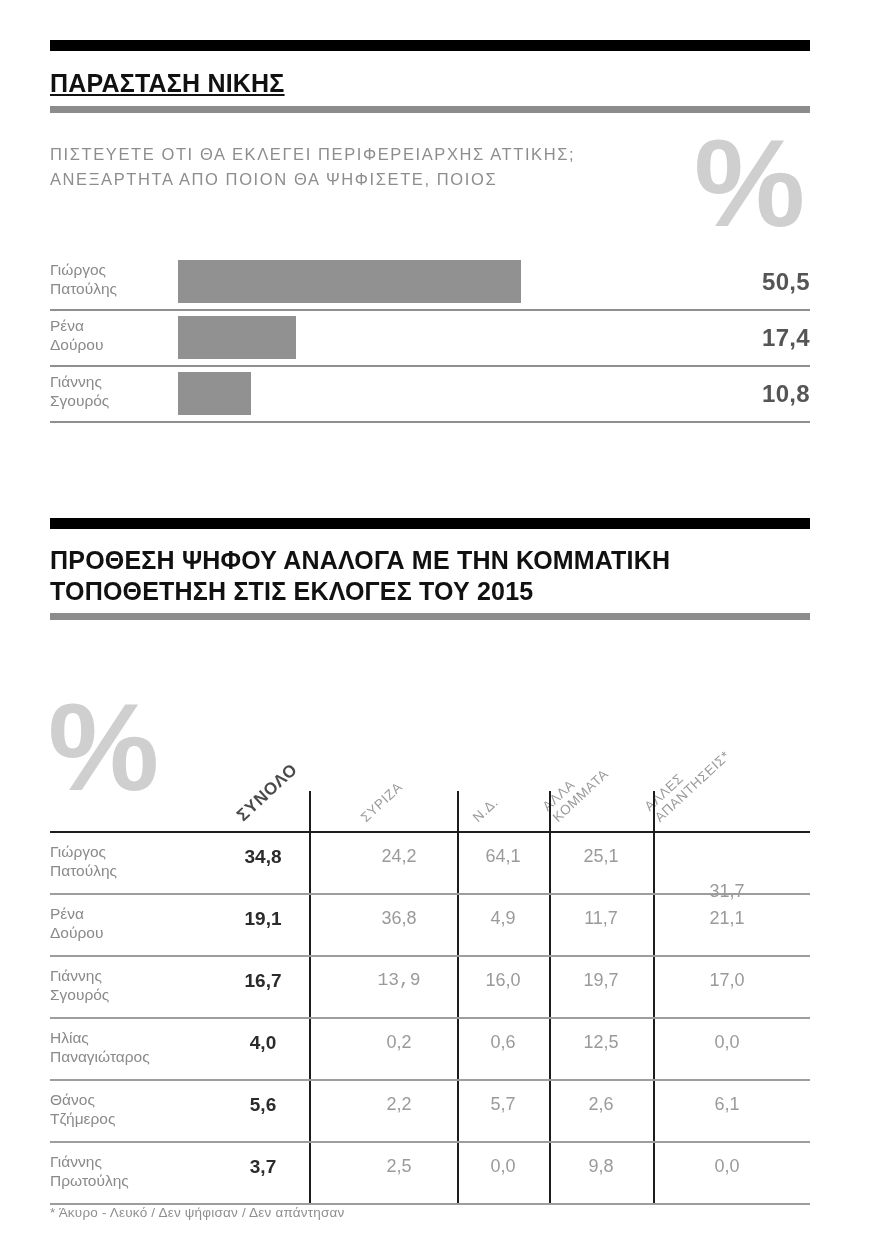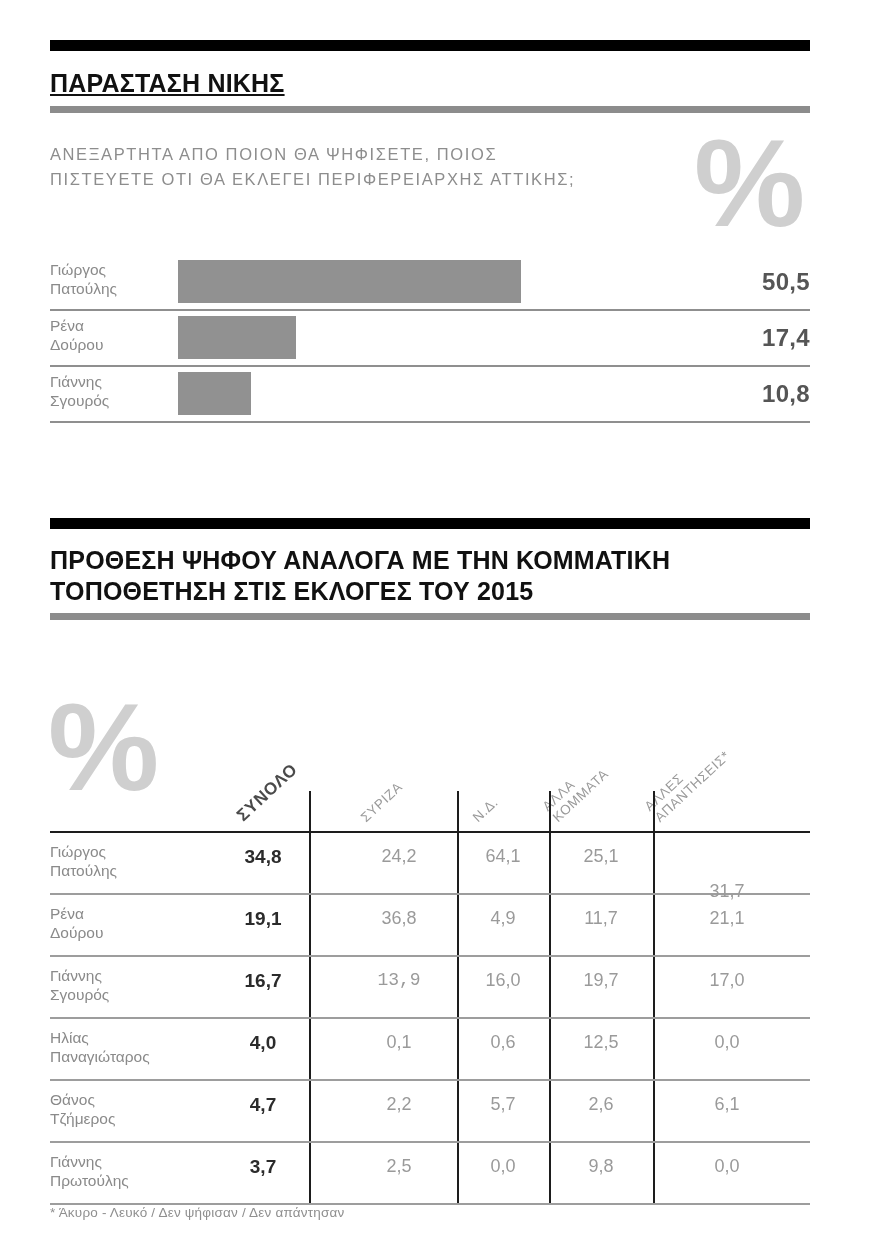--- a/index.html
+++ b/index.html
@@ -219,22 +219,22 @@
 
   <div class="rule-black" style="top:40px;"></div>
 
   <div class="section-title" style="top:68px;text-decoration:underline;">ΠΑΡΑΣΤΑΣΗ ΝΙΚΗΣ</div>
 
   <div class="rule-gray" style="top:106px;"></div>
 
   <div class="watermark top-right">%</div>
 
   <div class="section-question" style="top:142px;">
+    <div>ΠΙΣΤΕΥΕΤΕ ΟΤΙ ΘΑ ΕΚΛΕΓΕΙ ΠΕΡΙΦΕΡΕΙΑΡΧΗΣ ΑΤΤΙΚΗΣ;</div>
     <div>ΑΝΕΞΑΡΤΗΤΑ ΑΠΟ ΠΟΙΟΝ ΘΑ ΨΗΦΙΣΕΤΕ, ΠΟΙΟΣ</div>
-    <div>ΠΙΣΤΕΥΕΤΕ ΟΤΙ ΘΑ ΕΚΛΕΓΕΙ ΠΕΡΙΦΕΡΕΙΑΡΧΗΣ ΑΤΤΙΚΗΣ;</div>
   </div>
 
   <div class="barchart">
 
     <div class="bar-row">
       <div class="bar-label">
         <div>Γιώργος</div>
         <div>Πατούλης</div>
       </div>
       <div class="bar-track">
@@ -353,32 +353,32 @@
         <div class="tcell" style="left:503px;width:96px;">19,7</div>
         <div class="tcell" style="left:607px;width:140px;">17,0</div>
       </div>
 
       <div class="trow">
         <div class="tname">
           <div>Ηλίας</div>
           <div>Παναγιώταρος</div>
         </div>
         <div class="tcell total" style="left:175px;width:76px;">4,0</div>
-        <div class="tcell" style="left:299px;width:100px;">0,1</div>
+        <div class="tcell" style="left:299px;width:100px;">0,2</div>
         <div class="tcell" style="left:411px;width:84px;">0,6</div>
         <div class="tcell" style="left:503px;width:96px;">12,5</div>
         <div class="tcell" style="left:607px;width:140px;">0,0</div>
       </div>
 
       <div class="trow">
         <div class="tname">
           <div>Θάνος</div>
           <div>Τζήμερος</div>
         </div>
-        <div class="tcell total" style="left:175px;width:76px;">4,7</div>
+        <div class="tcell total" style="left:175px;width:76px;">5,6</div>
         <div class="tcell" style="left:299px;width:100px;">2,2</div>
         <div class="tcell" style="left:411px;width:84px;">5,7</div>
         <div class="tcell" style="left:503px;width:96px;">2,6</div>
         <div class="tcell" style="left:607px;width:140px;">6,1</div>
       </div>
 
       <div class="trow">
         <div class="tname">
           <div>Γιάννης</div>
           <div>Πρωτούλης</div>

